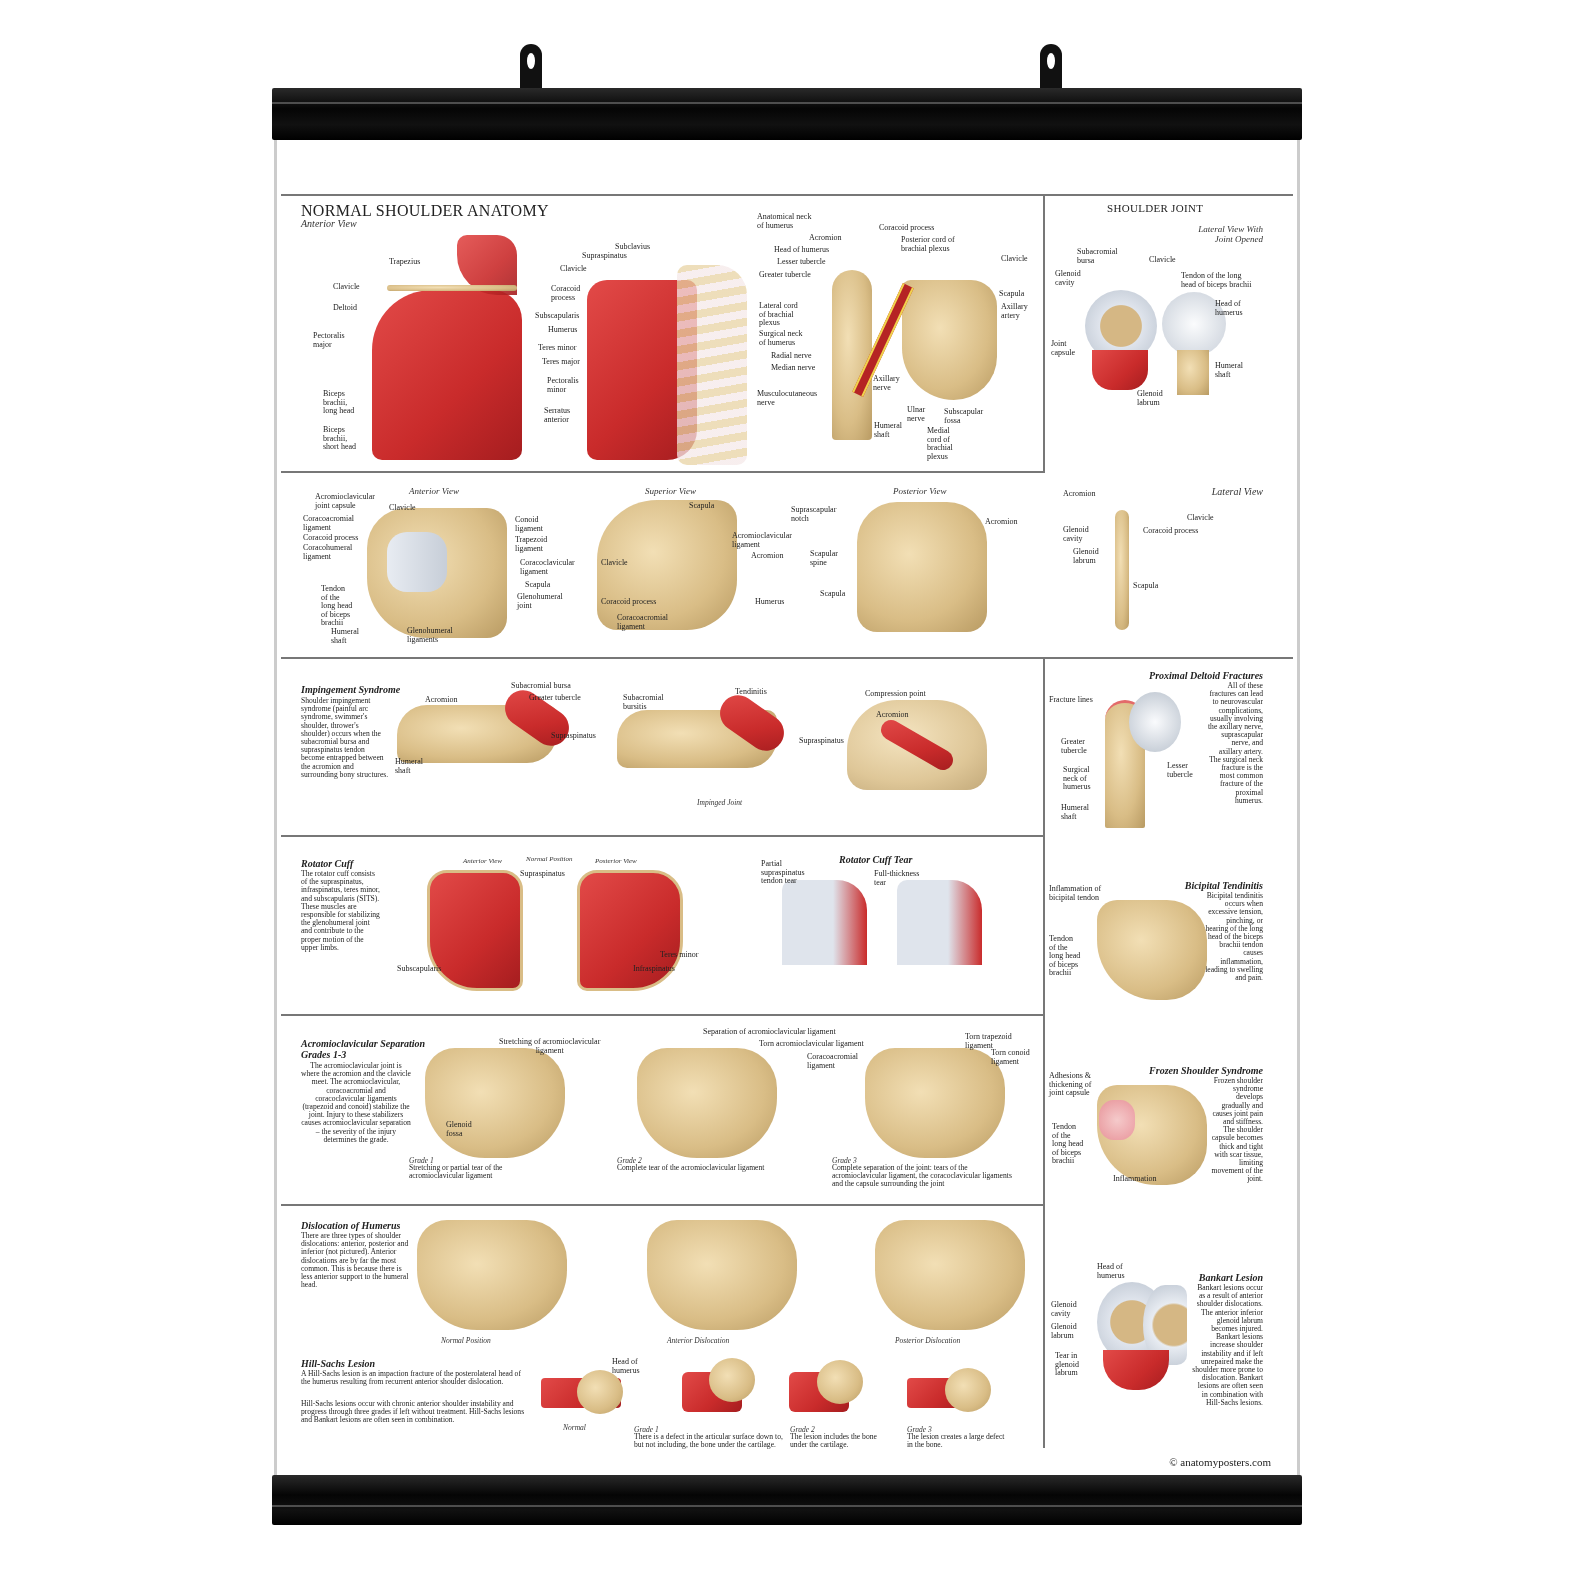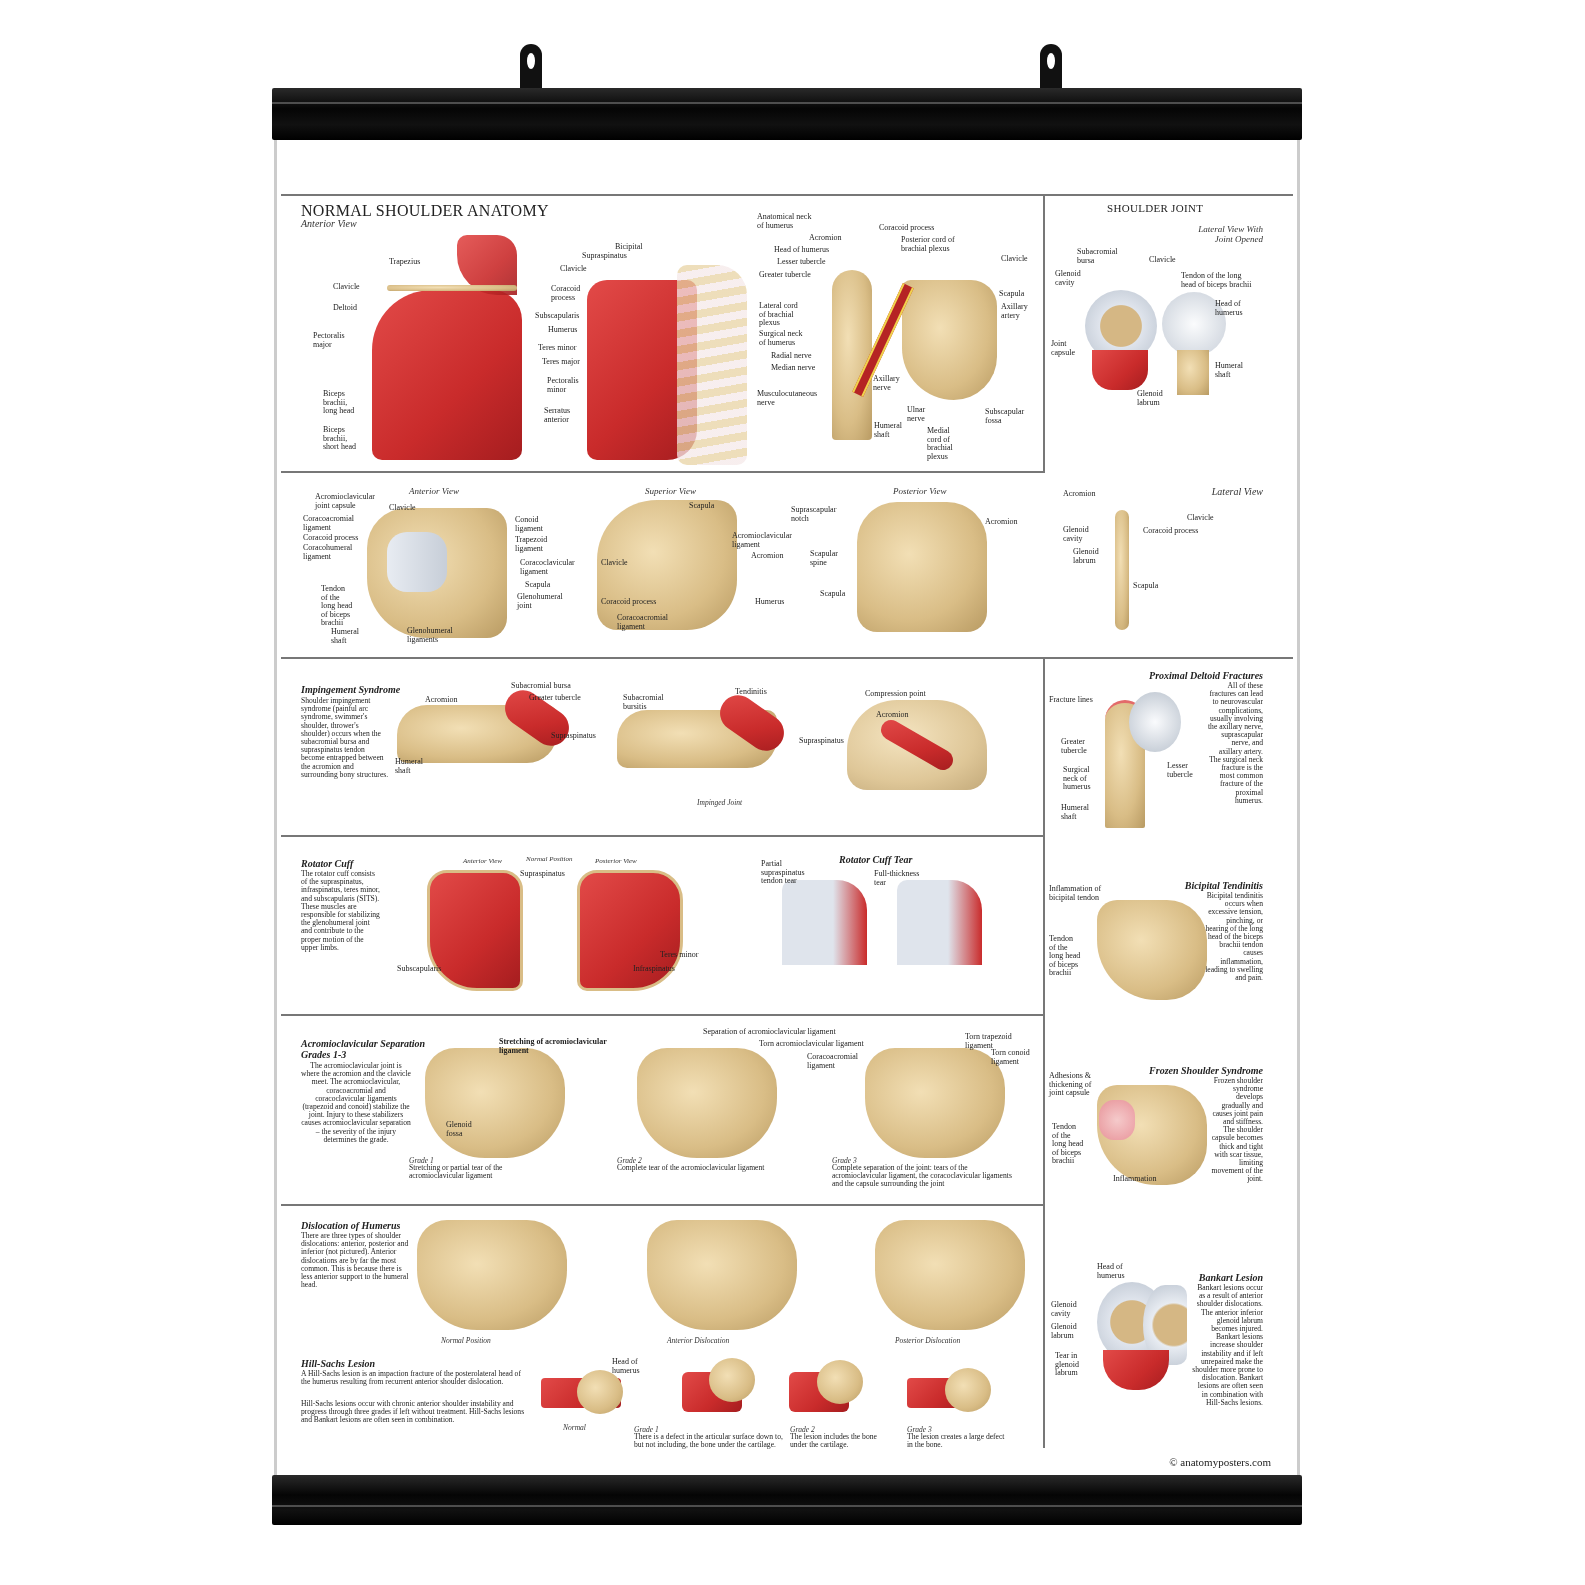--- a/index.html
+++ b/index.html
@@ -55,21 +55,21 @@
 major</div>
   <div class="lbl" style="left:46px;top:250px;">Biceps
 brachii,
 long head</div>
   <div class="lbl" style="left:46px;top:286px;">Biceps
 brachii,
 short head</div>
 
   <div class="ill muscle" style="left:310px;top:140px;width:110px;height:180px;border-radius:20px 10px 30px 10px;"></div>
   <div class="ill bone" style="left:400px;top:125px;width:70px;height:200px;border-radius:10px 30px 10px 10px;opacity:.75;background:repeating-linear-gradient(170deg,#e8d3a4 0 8px,#f5e9e9 8px 16px);"></div>
-  <div class="lbl" style="left:338px;top:103px;">Bicipital</div>
+  <div class="lbl" style="left:338px;top:103px;">Subclavius</div>
   <div class="lbl" style="left:305px;top:112px;">Supraspinatus</div>
   <div class="lbl" style="left:283px;top:125px;">Clavicle</div>
   <div class="lbl" style="left:274px;top:145px;">Coracoid
 process</div>
   <div class="lbl" style="left:258px;top:172px;">Subscapularis</div>
   <div class="lbl" style="left:271px;top:186px;">Humerus</div>
   <div class="lbl" style="left:261px;top:204px;">Teres minor</div>
   <div class="lbl" style="left:265px;top:218px;">Teres major</div>
   <div class="lbl" style="left:270px;top:237px;">Pectoralis
 minor</div>
@@ -94,21 +94,21 @@
   <div class="lbl" style="left:494px;top:224px;">Median nerve</div>
   <div class="lbl" style="left:480px;top:250px;">Musculocutaneous
 nerve</div>
   <div class="lbl" style="left:602px;top:84px;">Coracoid process</div>
   <div class="lbl" style="left:624px;top:96px;">Posterior cord of
 brachial plexus</div>
   <div class="lbl" style="left:724px;top:115px;">Clavicle</div>
   <div class="lbl" style="left:722px;top:150px;">Scapula</div>
   <div class="lbl" style="left:724px;top:163px;">Axillary
 artery</div>
-  <div class="lbl" style="left:708px;top:268px;">Subscapular
+  <div class="lbl" style="left:667px;top:268px;">Subscapular
 fossa</div>
   <div class="lbl" style="left:596px;top:235px;">Axillary
 nerve</div>
   <div class="lbl" style="left:630px;top:241px;margin-top:25px;">Ulnar
 nerve</div>
   <div class="lbl" style="left:597px;top:282px;">Humeral
 shaft</div>
   <div class="lbl" style="left:650px;top:287px;">Medial
 cord of
 brachial
@@ -277,21 +277,21 @@
 of biceps
 brachii</div>
 
   <div class="hline" style="left:4px;width:764px;top:874px;"></div>
 
   <div class="sec-title" style="left:24px;top:898px;white-space:pre-line;line-height:11px;">Acromioclavicular Separation
 Grades 1-3</div>
   <div class="body" style="left:24px;top:922px;width:110px;text-align:center;">The acromioclavicular joint is where the acromion and the clavicle meet. The acromioclavicular, coracoacromial and coracoclavicular ligaments (trapezoid and conoid) stabilize the joint. Injury to these stabilizers causes acromioclavicular separation – the severity of the injury determines the grade.</div>
 
   <div class="ill bone" style="left:148px;top:908px;width:140px;height:110px;border-radius:30px 40px 60px 60px;"></div>
-  <div class="lbl" style="left:222px;top:898px;font-weight:bold;">Stretching of acromioclavicular
+  <div class="lbl" style="left:222px;top:898px;text-align:center;">Stretching of acromioclavicular
 ligament</div>
   <div class="lbl" style="left:169px;top:981px;">Glenoid
 fossa</div>
   <div class="cap" style="left:132px;top:1016px;">Grade 1</div>
   <div class="body" style="left:132px;top:1024px;width:120px;">Stretching or partial tear of the acromioclavicular ligament</div>
 
   <div class="ill bone" style="left:360px;top:908px;width:140px;height:110px;border-radius:30px 40px 60px 60px;"></div>
   <div class="lbl" style="left:426px;top:888px;">Separation of acromioclavicular ligament</div>
   <div class="cap" style="left:340px;top:1016px;">Grade 2</div>
   <div class="body" style="left:340px;top:1024px;width:190px;">Complete tear of the acromioclavicular ligament</div>

